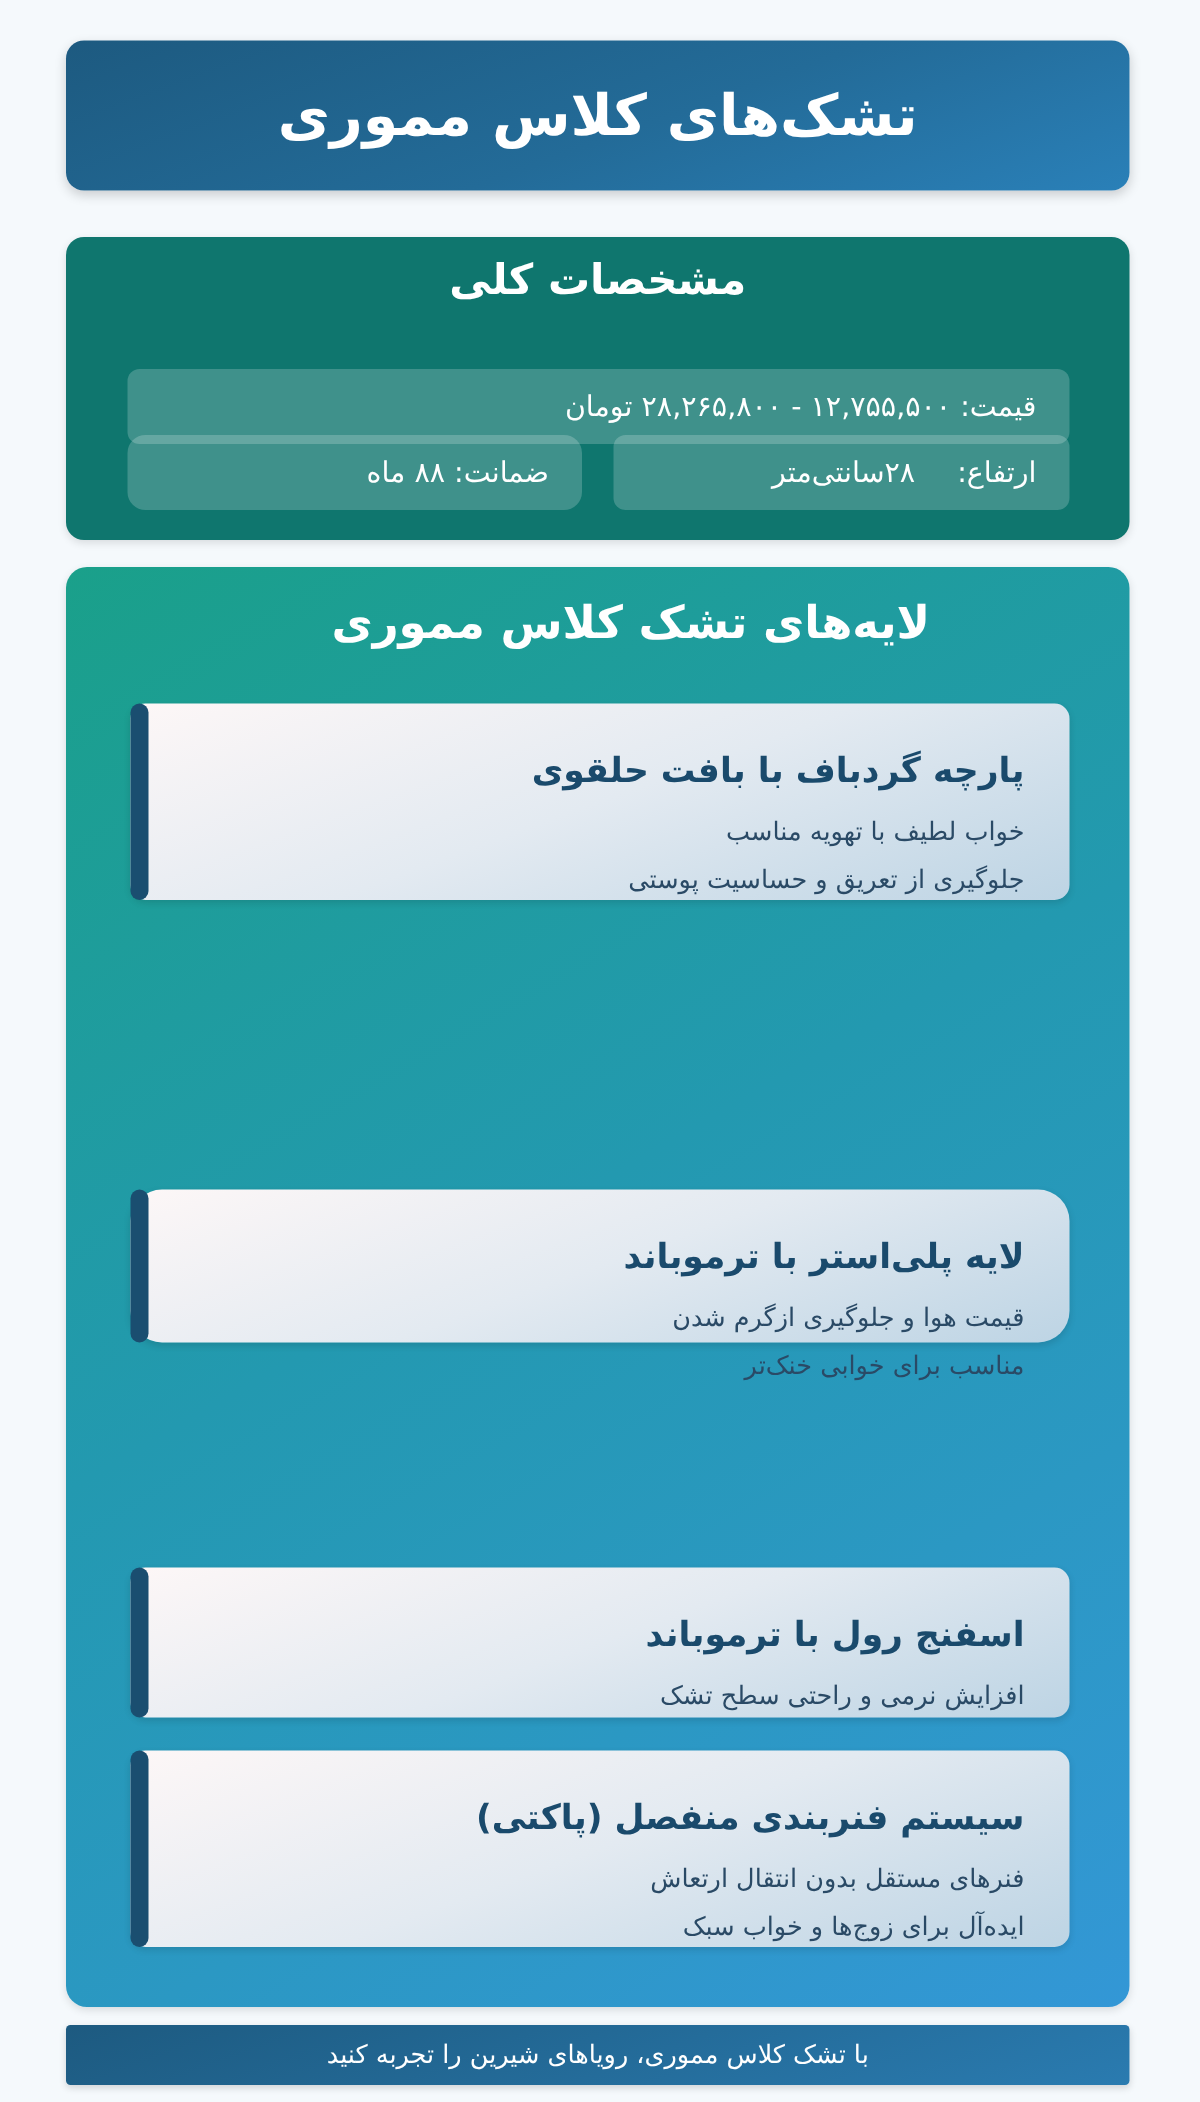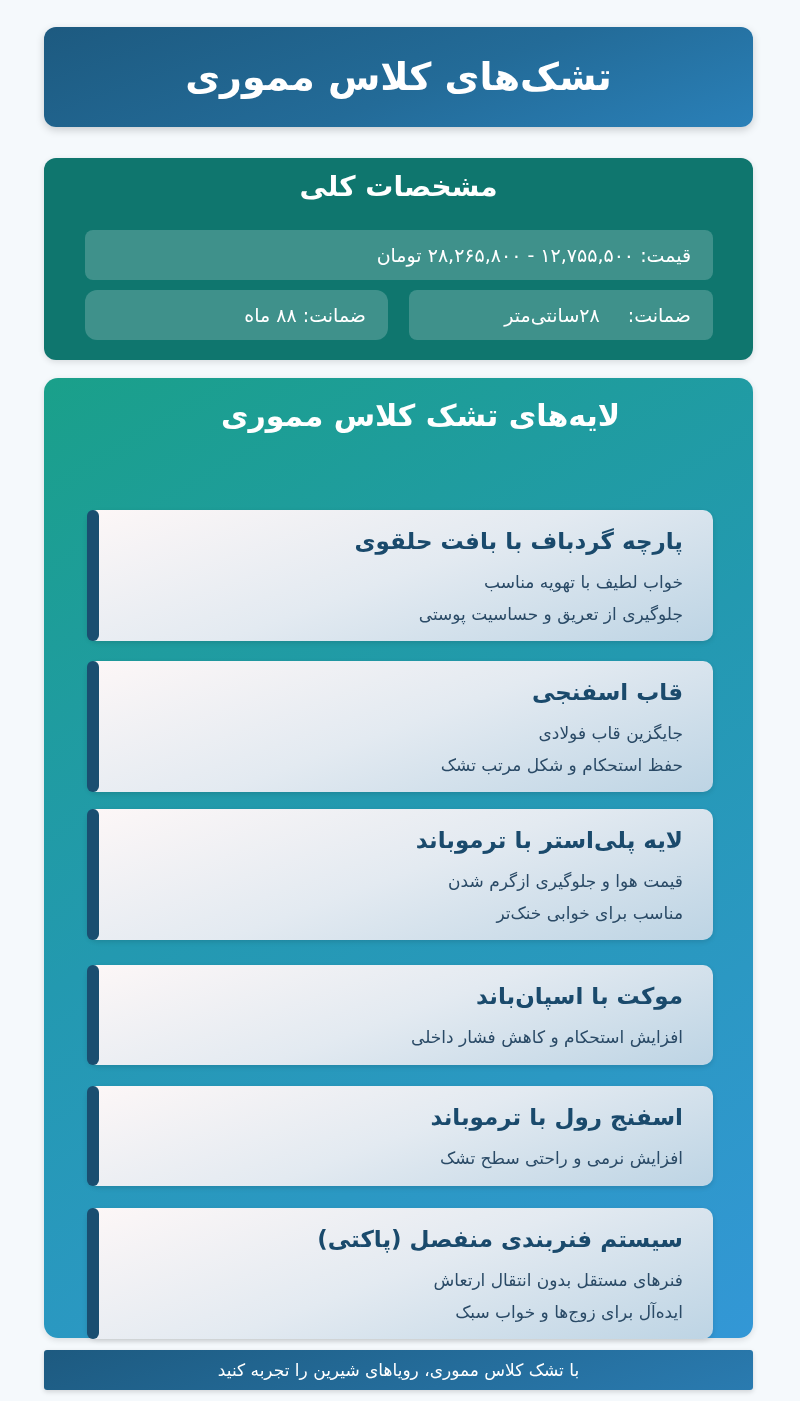--- a/index.html
+++ b/index.html
@@ -27,40 +27,40 @@
   }
   .specs h2 {
     position: absolute; top: 12px; left: 0; right: 0; margin: 0;
     text-align: center; color: #fff; font-size: 28px; font-weight: bold;
   }
   .spec-box {
     position: absolute; background: rgba(255,255,255,0.2);
     border-radius: 8px; color: #fff; font-size: 19px;
     display: flex; align-items: center; padding: 0 22px; box-sizing: border-box;
   }
-  .spec-price { left: 41px; top: 72px; width: 628px; height: 50px; align-items: center; }
+  .spec-price { left: 41px; top: 88px; width: 628px; height: 50px; align-items: center; }
   .spec-height { left: 365px; top: 132px; width: 304px; height: 50px; }
   .spec-warranty { left: 41px; top: 132px; width: 303px; height: 50px; border-radius: 12px; }
   .spec-height .gap { display: inline-block; width: 28px; }
   .layers {
     position: absolute; left: 44px; top: 378px; width: 709px; height: 960px;
     border-radius: 14px;
     background: linear-gradient(150deg, #1aa08a 0%, #2399b0 45%, #3397d6 100%);
     box-shadow: 0 2px 6px rgba(0,0,0,0.12);
   }
   .layers h2 {
     position: absolute; top: 20px; left: 0; right: 0; margin: 0;
     text-align: center; color: #fff; font-size: 30px; font-weight: bold; padding-left: 44px;
   }
   .card {
     position: absolute; left: 43px; width: 626px;
     border-radius: 10px;
     background: linear-gradient(160deg, #fdf7f7 0%, #e3eaf1 50%, #bdd4e4 100%);
     box-shadow: 0 2px 5px rgba(0,0,0,0.12);
-    box-sizing: border-box; padding: 14px 30px 0 30px; margin-top: 41px;
+    box-sizing: border-box; padding: 28px 30px 0 30px;
   }
   .card::before {
     content: ""; position: absolute; left: 0; top: 0; bottom: 0; width: 12px;
     background: #1a4e70; border-radius: 6px;
   }
   .card h3 {
     margin: 0 0 8px 0; color: #1a4a6c; font-size: 23px; font-weight: bold;
     line-height: 34px;
   }
   .card p {
@@ -81,54 +81,45 @@
 <div class="header">
   <h1>تشک‌های کلاس مموری</h1>
 </div>
 
 <section class="specs">
   <h2>مشخصات کلی</h2>
   <div class="spec-box spec-price">
     <span>قیمت: ۱۲,۷۵۵,۵۰۰ - ۲۸,۲۶۵,۸۰۰ تومان</span>
   </div>
   <div class="spec-box spec-height">
-    <span>ضمانت:</span>
+    <span>ارتفاع:</span>
     <span class="gap"></span>
     <span>۲۸سانتی‌متر</span>
   </div>
   <div class="spec-box spec-warranty">
     <span>ضمانت: ۸۸ ماه</span>
   </div>
 </section>
 
 <section class="layers">
   <h2>لایه‌های تشک کلاس مموری</h2>
 
   <div class="card" style="top:91px;height:131px;">
     <h3>پارچه گردباف با بافت حلقوی</h3>
     <p>خواب لطیف با تهویه مناسب</p>
     <p>جلوگیری از تعریق و حساسیت پوستی</p>
   </div>
 
-  <div class="card" style="top:242px;height:131px;">
-    <h3>قاب اسفنجی</h3>
-    <p>جایگزین قاب فولادی</p>
-    <p>حفظ استحکام و شکل مرتب تشک</p>
-  </div>
 
-  <div class="card" style="top:390px;height:131px;">
+  <div class="card" style="top:415px;height:102px;border-radius:21px;">
     <h3>لایه پلی‌استر با ترموباند</h3>
     <p>قیمت هوا و جلوگیری ازگرم شدن</p>
     <p>مناسب برای خوابی خنک‌تر</p>
   </div>
 
-  <div class="card" style="top:546px;height:100px;">
-    <h3>موکت با اسپان‌باند</h3>
-    <p>افزایش استحکام و کاهش فشار داخلی</p>
-  </div>
 
   <div class="card" style="top:667px;height:100px;">
     <h3>اسفنج رول با ترموباند</h3>
     <p>افزایش نرمی و راحتی سطح تشک</p>
   </div>
 
   <div class="card" style="top:789px;height:131px;">
     <h3>سیستم فنربندی منفصل (پاکتی)</h3>
     <p>فنرهای مستقل بدون انتقال ارتعاش</p>
     <p>ایده‌آل برای زوج‌ها و خواب سبک</p>

